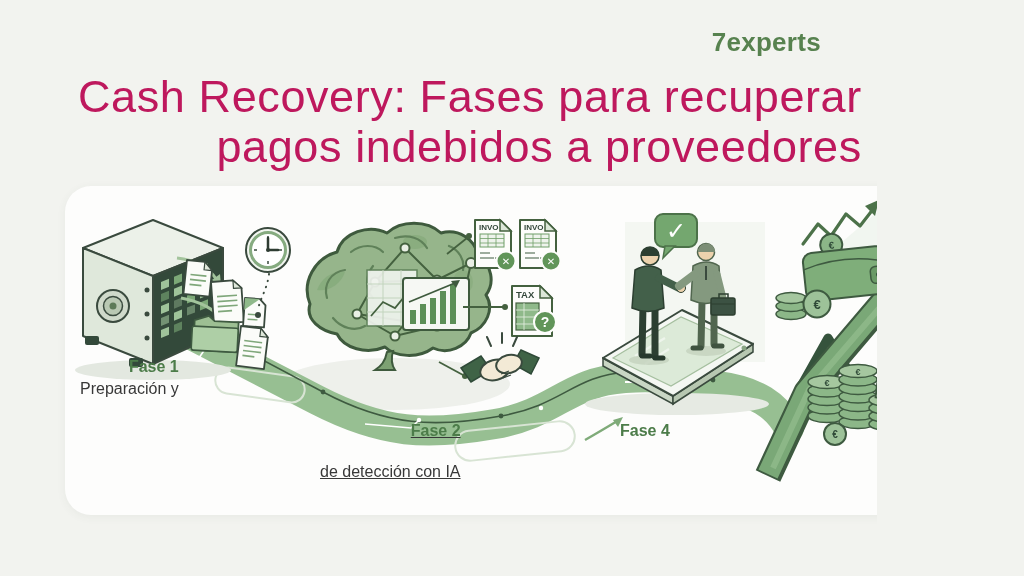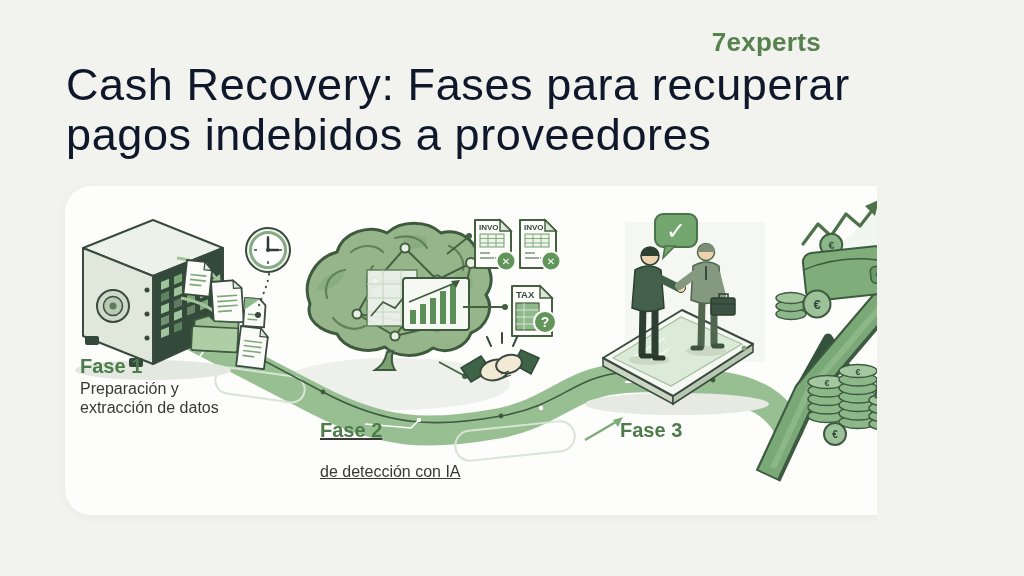--- a/index.html
+++ b/index.html
@@ -1,27 +1,27 @@
 <!DOCTYPE html>
 <html><head>
 <meta charset="utf-8">
 <style>
   html,body{margin:0;padding:0;background:#f2f3ef;}
   .page{position:relative;width:877px;height:576px;background:#f2f3ef;overflow:hidden;
-        font-family:"Liberation Sans",sans-serif;}
+        font-family:"Liberation Sans",sans-serif;text-align:right;}
   .logo{position:absolute;top:27px;right:56px;font-size:26px;font-weight:700;
         color:#57824f;letter-spacing:.3px;}
-  .title{position:absolute;left:66px;top:60px;margin:0;font-size:45px;line-height:50px;
-         font-weight:500;color:#0f172a;letter-spacing:.6px;}
+  .title{position:absolute;left:66px;top:60px;margin:12px;font-size:45px;line-height:50px;
+         font-weight:500;color:#be185d;letter-spacing:.6px;}
   .panel{position:absolute;left:65px;top:186px;width:895px;height:329px;background:#fdfdfc;
          border-radius:26px;box-shadow:0 2px 10px rgba(60,80,60,.06);}
   .illustration{position:absolute;left:65px;top:186px;width:895px;height:329px;}
   svg text{font-family:"Liberation Sans","DejaVu Sans",sans-serif;}
   .phase{position:absolute;font-size:16px;line-height:19px;color:#383838;}
-  .phase .phase-label{color:#4c7c49;font-weight:700;font-size:20px;margin-bottom:3px;}
+  .phase .phase-label{color:#4c7c49;font-weight:700;font-size:16px;margin-bottom:3px;}
   .p1{left:80px;top:357px;}
   .p2{left:320px;top:421px;text-decoration:underline;}
   .p3{left:620px;top:421px;}
   .p4{left:801px;top:421px;}
 </style>
 </head>
 <body>
 
 <div class="page">
 
@@ -333,25 +333,25 @@
     </g>
     <g>
       <path d="M882,230 L882,168" stroke="#3e5a40" stroke-width="12"></path>
       <path d="M882,229 L882,169" stroke="#6d9c69" stroke-width="8"></path>
       <polygon points="882,144 868,172 896,172" fill="#6d9c69" stroke="#3e5a40" stroke-width="1.5"></polygon>
     </g>
   </svg>
 
   <div class="phase p1">
     <div class="phase-label">Fase 1</div>
-    <div class="phase-desc"><span>Preparación y</span><br><span>extracción de datos</span></div>
+    <div class="phase-desc"><span>Preparación y</span><br></div>
   </div>
   <div class="phase p2">
     <div class="phase-label">Fase 2</div>
     <div class="phase-desc"><br><span>de detección con IA</span></div>
   </div>
   <div class="phase p3">
-    <div class="phase-label">Fase 3</div>
+    <div class="phase-label">Fase 4</div>
   </div>
   <div class="phase p4">
   </div>
 
 </div>
 
 </body></html>

